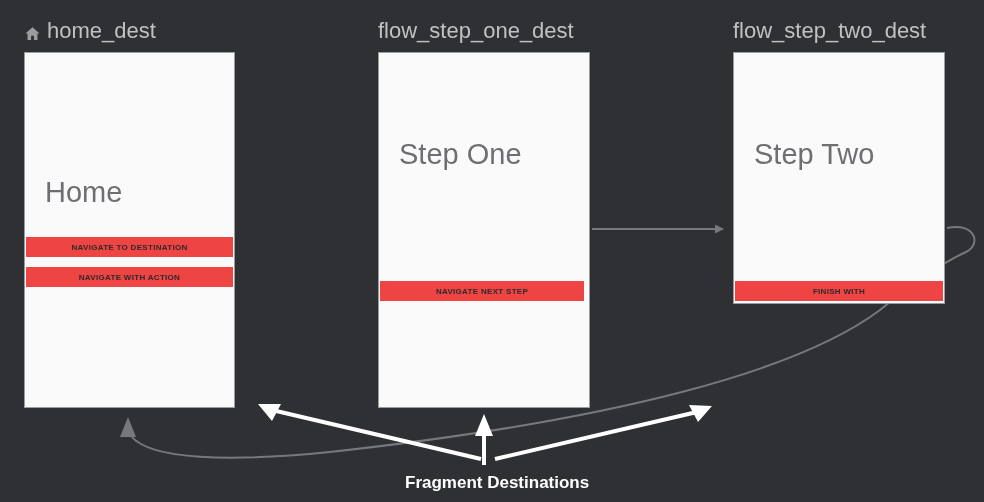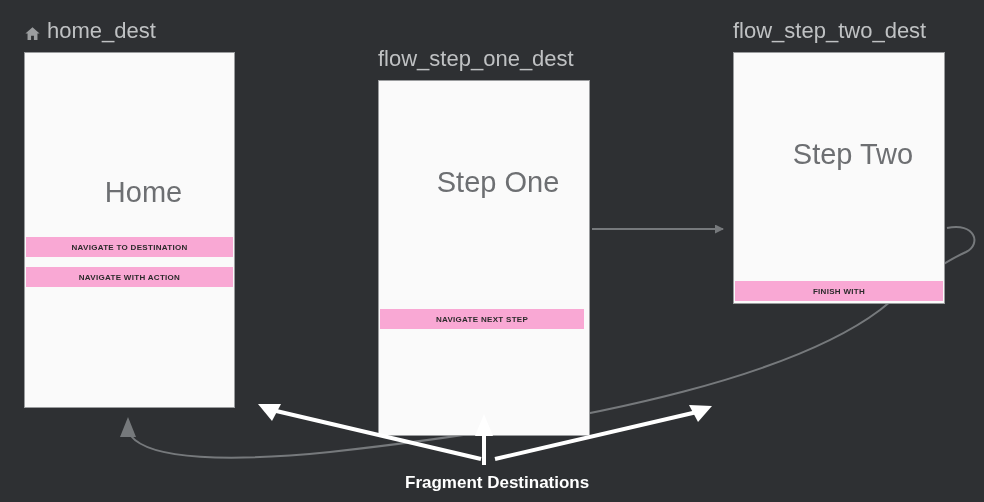--- a/index.html
+++ b/index.html
@@ -65,30 +65,31 @@
     top: 0;
     width: 100%;
     height: 100%;
     background: #fafafa;
     border: 1px solid #9a9c9e;
     box-sizing: border-box;
     overflow: hidden;
   }
   .card-title {
     position: absolute;
-    left: 14px;
+    left: 0;
     width: 100%;
-    text-align: center;
+    text-align: left;
     color: #6d6f72;
     font-weight: 400;
     line-height: 1;
+    padding-left: 20px;
   }
   .card-btn {
     position: absolute;
-    background: #f9a8d4;
+    background: #ef4444;
     color: #2b2b2b;
     font-size: 8px;
     font-weight: bold;
     letter-spacing: 0.3px;
     text-align: center;
     display: flex;
     align-items: center;
     justify-content: center;
     box-sizing: border-box;
   }
@@ -133,21 +134,21 @@
       </span>
       <span>home_dest</span>
     </div>
     <div class="card">
       <div class="card-title" style="top:125px; font-size:29px;">Home</div>
       <div class="card-btn" style="left:1px; top:184px; width:207px; height:20px;">NAVIGATE TO DESTINATION</div>
       <div class="card-btn" style="left:1px; top:214px; width:207px; height:20px;">NAVIGATE WITH ACTION</div>
     </div>
   </div>
 
-  <div class="dest" style="left:378px; top:52px; width:212px; height:356px;margin-top:28px;">
+  <div class="dest" style="left:378px; top:52px; width:212px; height:356px;">
     <div class="dest-label">
       <span>flow_step_one_dest</span>
     </div>
     <div class="card">
       <div class="card-title" style="top:87px; font-size:29px;">Step One</div>
       <div class="card-btn" style="left:1px; top:228px; width:204px; height:20px;">NAVIGATE NEXT STEP</div>
     </div>
   </div>
 
   <div class="dest" style="left:733px; top:52px; width:212px; height:252px;">

